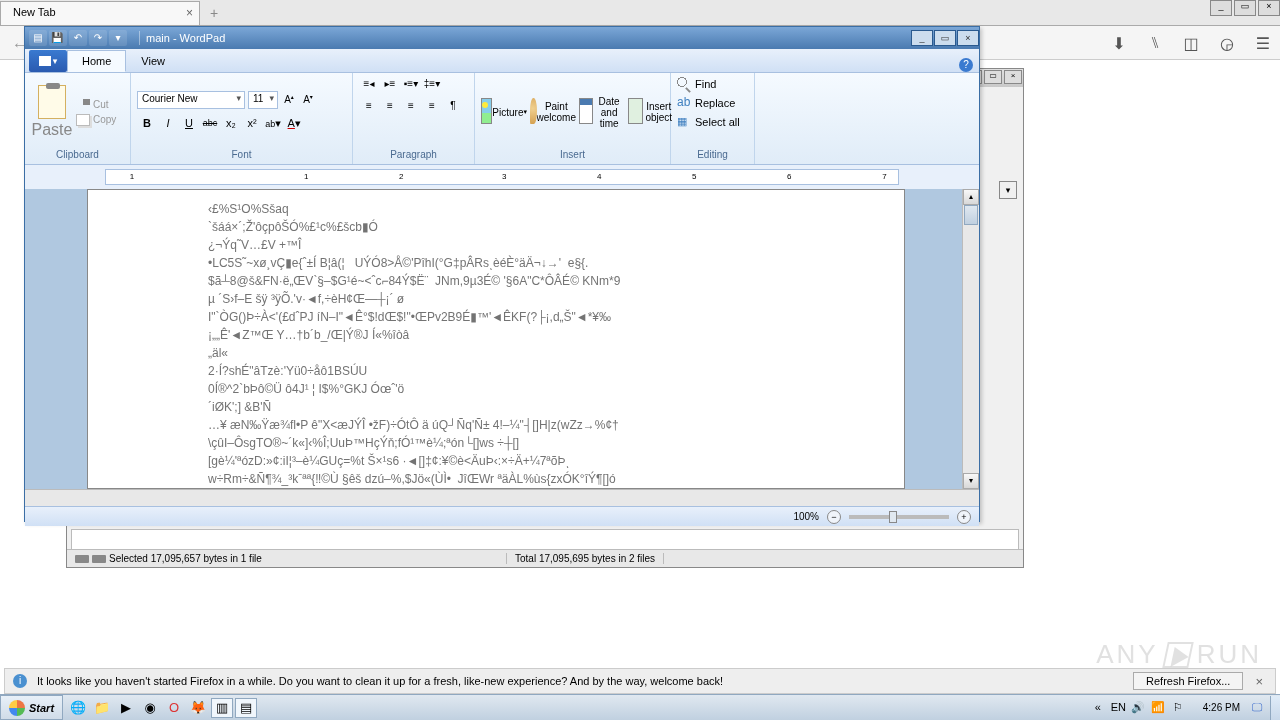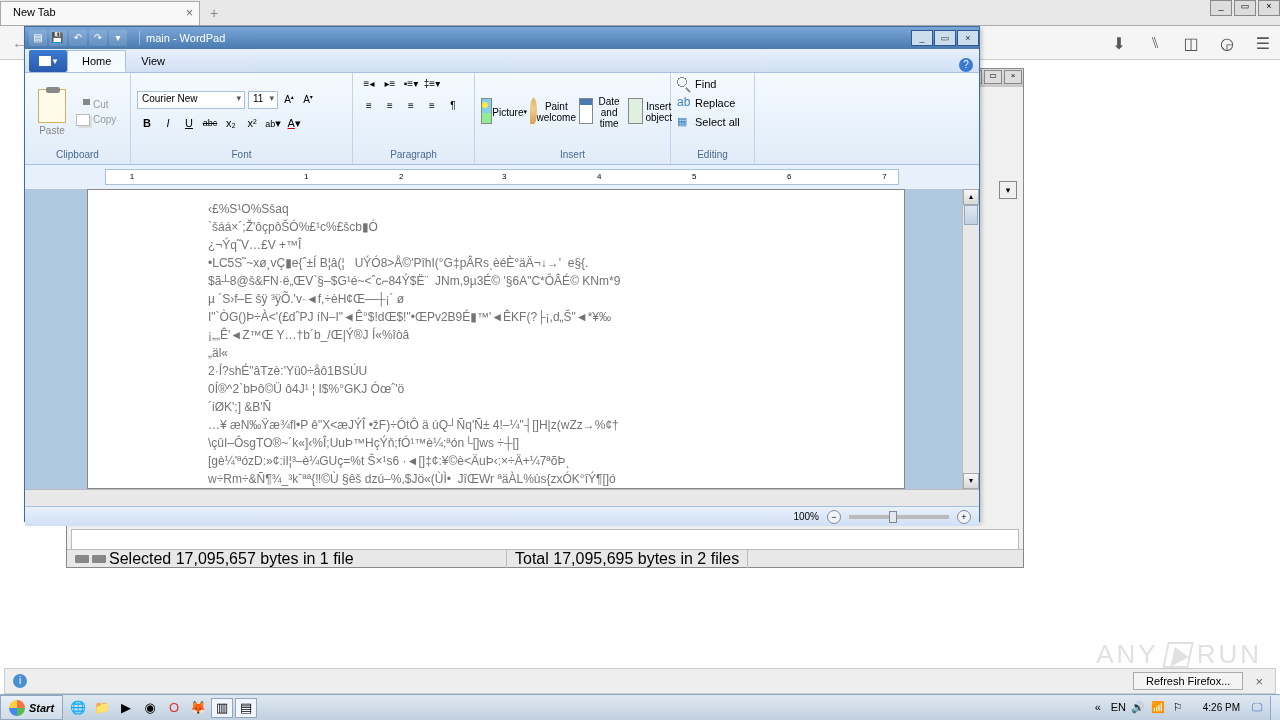--- a/index.html
+++ b/index.html
@@ -36,21 +36,21 @@
 
 .ribbon { height: 92px; background: linear-gradient(#f5faff, #e0ecf8); border-bottom: 1px solid #a8c0e0; display: flex; }
 .rgroup { border-right: 1px solid #c0d5ec; padding: 2px 6px; display: flex; flex-direction: column; }
 .rgroup-body { flex: 1; display: flex; align-items: center; gap: 3px; }
 .rgroup-label { text-align: center; font-size: 10px; color: #4a6a90; padding-bottom: 2px; }
 
 
 .paste-btn { display: flex; flex-direction: column; align-items: center; width: 42px; }
 .paste-icon { width: 28px; height: 34px; border: 1px solid #d4b060; background: #fffbe8; position: relative; }
 .paste-icon::before { content: ''; position: absolute; top: -3px; left: 7px; width: 14px; height: 6px; background: #888; border-radius: 2px; }
-.paste-label { font-size: 10px; margin-top: 2px; color: #888; }
+.paste-label { font-size: 16px; margin-top: 2px; color: #888; }
 .clip-small { display: flex; flex-direction: column; gap: 3px; }
 .clip-item { display: flex; align-items: center; gap: 3px; font-size: 10px; color: #999; }
 .clip-icon { width: 14px; height: 12px; }
 .cut-icon { background: conic-gradient(#888 0deg 90deg, transparent 90deg); }
 .copy-icon { border: 1px solid #bbb; background: #fff; box-shadow: 2px 2px 0 #ddd; }
 
 
 .font-row1 { display: flex; gap: 3px; align-items: center; margin-bottom: 4px; }
 .font-combo { border: 1px solid #a8c0e0; background: #fff; font-size: 10px; padding: 1px 18px 1px 4px; position: relative; height: 18px; }
 .font-combo::after { content: '▾'; position: absolute; right: 3px; top: 1px; font-size: 9px; color: #555; }
@@ -103,21 +103,21 @@
 .zoom-slider { width: 100px; height: 4px; background: #bbb; position: relative; }
 .zoom-thumb { position: absolute; left: 40px; top: -4px; width: 8px; height: 12px; background: #e0e8f0; border: 1px solid #888; }
 .zoom-btn { width: 14px; height: 14px; border: 1px solid #888; border-radius: 50%; text-align: center; font-size: 9px; line-height: 12px; background: #f0f4fa; }
 
 
 .bg-window { position: absolute; left: 66px; top: 68px; width: 958px; height: 500px; border: 1px solid #888; background: #f0f0f0; }
 .bg-titlebar { height: 18px; background: linear-gradient(#e0e0e0, #c8c8c8); display: flex; justify-content: flex-end; }
 .bg-titlebar div { width: 18px; height: 14px; border: 1px solid #888; font-size: 8px; text-align: center; margin: 1px; background: #ddd; }
 .bg-combo { position: absolute; right: 6px; top: 112px; width: 18px; height: 18px; border: 1px solid #888; background: #f0f0f0; font-size: 9px; text-align: center; line-height: 16px; }
 .bg-body { position: absolute; left: 4px; right: 4px; top: 460px; height: 30px; background: #fff; border: 1px solid #bbb; }
-.bg-status { position: absolute; bottom: 0; left: 0; right: 0; height: 18px; background: #e8e8e8; border-top: 1px solid #bbb; display: flex; font-size: 16px; align-items: center; }
+.bg-status { position: absolute; bottom: 0; left: 0; right: 0; height: 18px; background: #e8e8e8; border-top: 1px solid #bbb; display: flex; font-size: 10px; align-items: center; }
 .bg-status-seg { padding: 0 8px; border-right: 1px solid #bbb; display: flex; align-items: center; gap: 3px; }
 .bg-status-seg:first-child { width: 440px; }
 .disk-icon { width: 14px; height: 8px; background: #888; border-radius: 1px; }
 
 
 .notif-bar { position: absolute; bottom: 26px; left: 4px; right: 4px; height: 26px; background: #eeeeee; border: 1px solid #ccc; display: flex; align-items: center; padding: 0 8px; font-size: 11px; }
 .notif-icon { width: 14px; height: 14px; border-radius: 50%; background: #4a90d0; color: #fff; font-size: 10px; text-align: center; line-height: 14px; margin-right: 10px; }
 .notif-btn { margin-left: auto; border: 1px solid #aaa; background: #f4f4f4; padding: 2px 12px; font-size: 11px; }
 .notif-close { margin-left: 8px; font-size: 13px; color: #666; padding: 0 4px; }
 
@@ -371,20 +371,21 @@
 <div class="watermark">
   <span>ANY</span>
   <div class="wm-ring">
       <div class="wm-tri" style="margin:3px 0 0 6px"></div>
     </div>
   <span>RUN</span>
 </div>
 
 <div class="notif-bar">
   <div class="notif-icon">i</div>
+  <span>It looks like you haven't started Firefox in a while. Do you want to clean it up for a fresh, like-new experience? And by the way, welcome back!</span>
   <button class="notif-btn">Refresh Firefox...</button>
   <div class="notif-close">×</div>
 </div>
 
 <div class="taskbar">
   <div class="start-btn">
     <div class="start-orb"></div>
     <span>Start</span>
   </div>
   <div class="task-icons">

